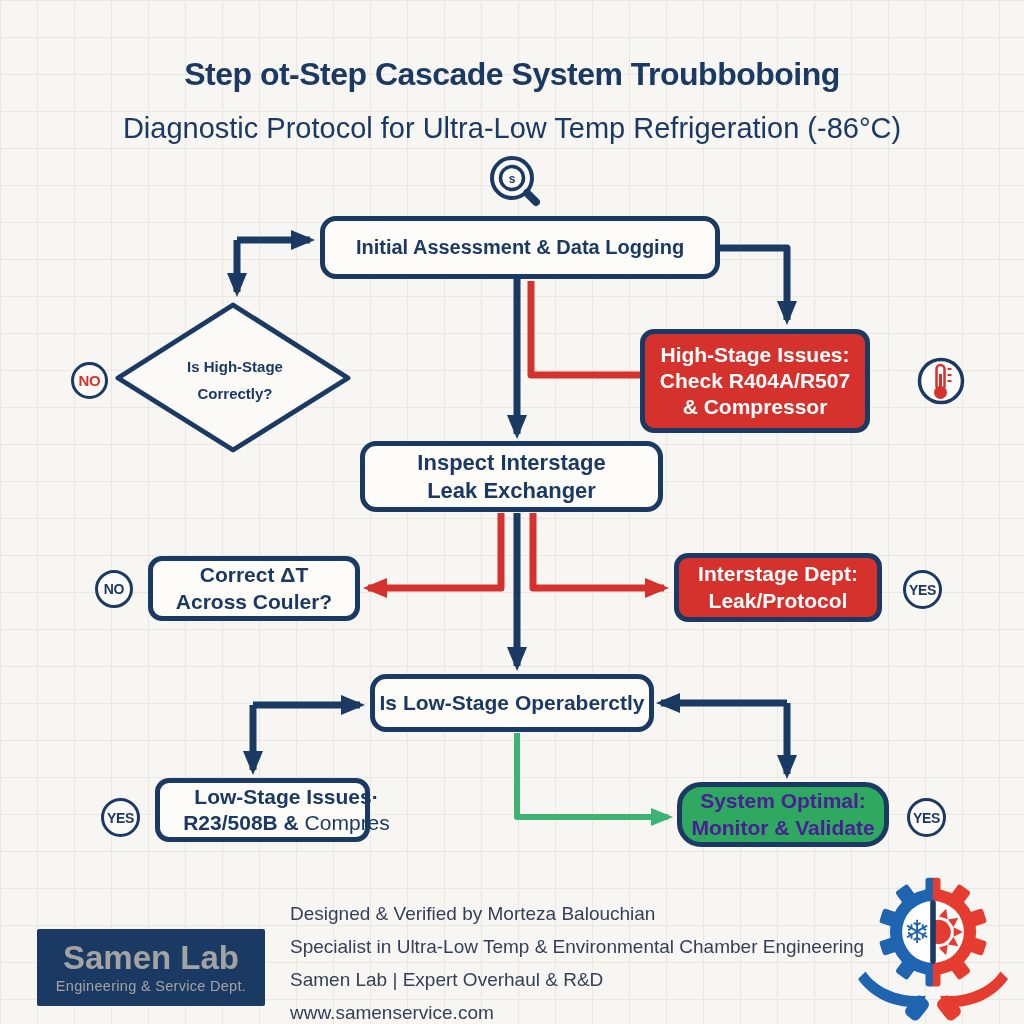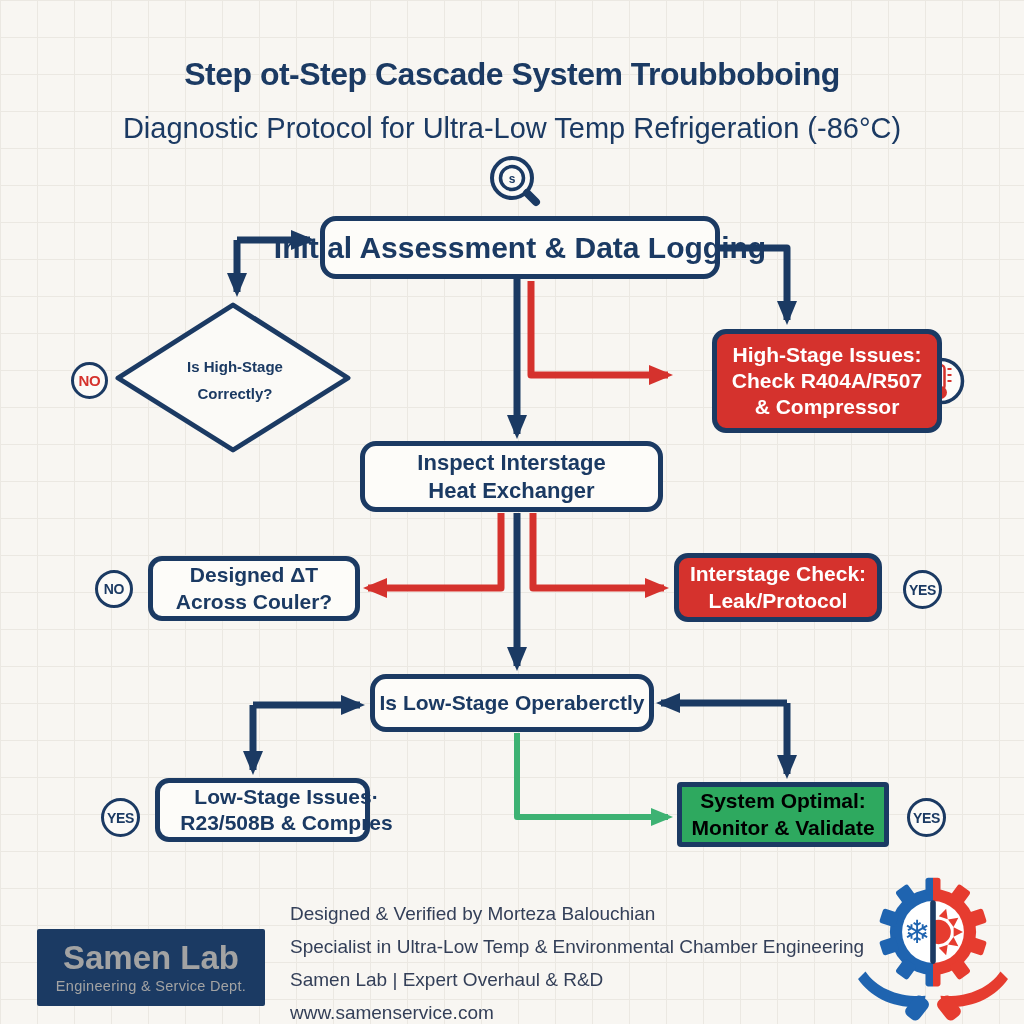--- a/index.html
+++ b/index.html
@@ -32,33 +32,33 @@
   .f-red{fill:var(--red);}
   .f-green{fill:var(--green-arrow);}
   .diamond{fill:#fbfaf7;stroke:var(--navy);stroke-width:5;stroke-linejoin:round;}
   .node{
     position:absolute;z-index:2;display:flex;flex-direction:column;
     align-items:center;justify-content:center;text-align:center;
     background:#fdfcf9;border:5px solid var(--navy);border-radius:16px;
     color:var(--navy);font-weight:700;line-height:1.25;white-space:nowrap;
   }
   .node.red{background:var(--red);color:#fff;border-radius:14px;}
-  .node.green{background:var(--green);color:#000000;border-radius:4px;}
+  .node.green{background:var(--green);color:#4c1d95;border-radius:24px;}
   .diamond-text{
     position:absolute;z-index:2;display:flex;flex-direction:column;align-items:center;
     justify-content:center;text-align:center;color:var(--navy);font-weight:700;
     font-size:15px;line-height:1.3;gap:8px;
   }
   .chip{
     position:absolute;z-index:2;display:flex;align-items:center;justify-content:center;
     background:#fbfaf7;border:3px solid var(--navy);border-radius:50%;
     font-weight:700;font-size:14px;color:var(--navy);letter-spacing:-0.3px;
   }
   .chip.red-text{color:var(--red);}
-  .lt{font-weight:700;}
+  .lt{font-weight:400;}
   .footer-logo{
     position:absolute;left:37px;top:929px;width:228px;height:77px;z-index:2;
     background:var(--navy);display:flex;flex-direction:column;align-items:center;
     justify-content:center;color:#a3a3a3;border-radius:2px;
   }
   .footer-logo .big{font-size:33px;font-weight:700;line-height:1.05;}
   .footer-logo .small{font-size:14.5px;font-weight:400;letter-spacing:0.3px;margin-top:3px;}
   .credits{
     position:absolute;left:290px;top:903px;z-index:2;display:flex;flex-direction:column;
     gap:11px;font-size:19px;color:var(--footer-text);
@@ -113,53 +113,53 @@
   <svg class="icon" style="left:916px;top:356px;" width="50" height="50" viewBox="0 0 50 50">
     <circle cx="25" cy="25" r="21.5" fill="#fdfcfa" stroke="var(--navy)" stroke-width="3.5"></circle>
     <rect x="20.5" y="9" width="8" height="25" rx="4" fill="#fff" stroke="var(--red)" stroke-width="2.5"></rect>
     <rect x="23" y="18" width="3" height="16" fill="var(--red)"></rect>
     <circle cx="24.5" cy="36.5" r="6.5" fill="var(--red)"></circle>
     <line x1="31.5" y1="13" x2="35.5" y2="13" stroke="var(--red)" stroke-width="2"></line>
     <line x1="31.5" y1="19" x2="35.5" y2="19" stroke="var(--red)" stroke-width="2"></line>
     <line x1="31.5" y1="25" x2="35.5" y2="25" stroke="var(--red)" stroke-width="2"></line>
   </svg>
 
-  <div class="node" style="left:320px;top:216px;width:400px;height:63px;font-size:30px;">
+  <div class="node" style="left:320px;top:216px;width:400px;height:63px;font-size:20px;">
     <div>Initial Assessment &amp; Data Logging</div>
   </div>
 
   <div class="diamond-text" style="left:130px;top:340px;width:210px;height:80px;">
     <div>Is High-Stage</div>
     <div>Correctly?</div>
   </div>
   <div class="chip red-text" style="left:71px;top:362px;width:37px;height:37px;font-size:15px;">
     <span>NO</span>
   </div>
 
-  <div class="node red" style="left:712px;top:329px;width:230px;height:104px;font-size:21px;">
+  <div class="node red" style="left:640px;top:329px;width:230px;height:104px;font-size:21px;">
     <div>High-Stage Issues:</div>
     <div>Check R404A/R507</div>
     <div>&amp; Compressor</div>
   </div>
 
   <div class="node" style="left:360px;top:441px;width:303px;height:71px;font-size:22px;">
     <div>Inspect Interstage</div>
-    <div>Heat Exchanger</div>
+    <div>Leak Exchanger</div>
   </div>
 
   <div class="node" style="left:148px;top:556px;width:212px;height:65px;font-size:21px;border-radius:14px;">
-    <div>Designed ΔT</div>
+    <div>Correct ΔT</div>
     <div>Across Couler?</div>
   </div>
   <div class="chip" style="left:95px;top:570px;width:38px;height:38px;">
     <span>NO</span>
   </div>
 
   <div class="node red" style="left:674px;top:553px;width:208px;height:69px;font-size:21px;">
-    <div>Interstage Check:</div>
+    <div>Interstage Dept:</div>
     <div>Leak/Protocol</div>
   </div>
   <div class="chip" style="left:903px;top:570px;width:39px;height:39px;">
     <span>YES</span>
   </div>
 
   <div class="node" style="left:370px;top:674px;width:284px;height:58px;font-size:21px;">
     <div>Is Low-Stage Operaberctly</div>
   </div>
 

